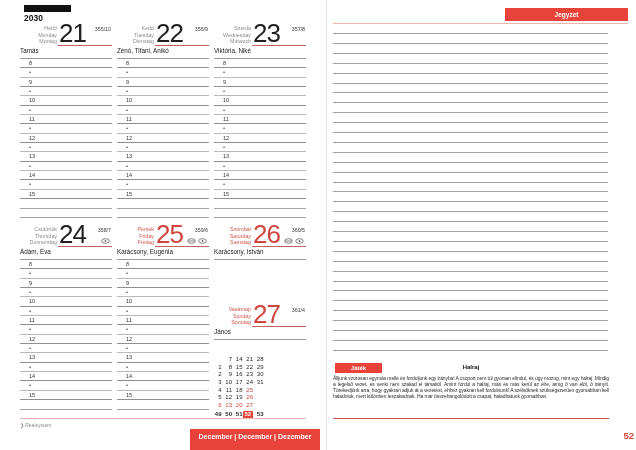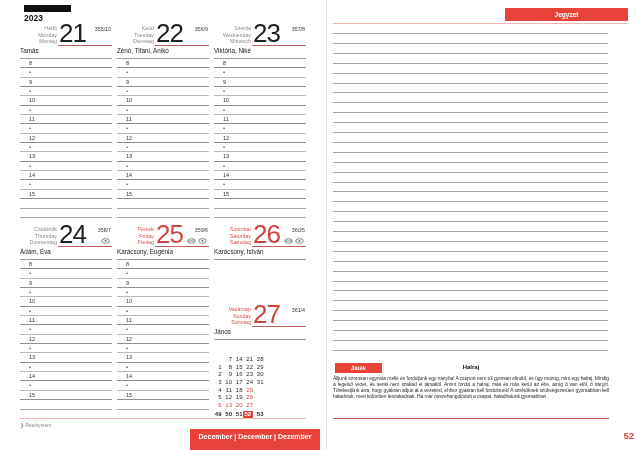--- a/index.html
+++ b/index.html
@@ -55,21 +55,21 @@
                font-size:9.5px;font-weight:bold;color:#d0453d;}
 </style>
 </head>
 <body>
 
 <div id="root">
   <div class="gutter"></div>
 
   <div>
     <div class="year-bar"></div>
-    <div class="year-label">2023</div>
+    <div class="year-label">2030</div>
     <div id="day-grid">
         <div class="day-block" style="left: 20px; top: 24px;">
           <div class="day-names">
             <div>Hétfő</div>
             <div>Monday</div>
             <div>Montag</div>
           </div>
           <div class="day-num">21</div>
           <div class="day-info">355/10</div>
           <div class="red-rule"></div>

